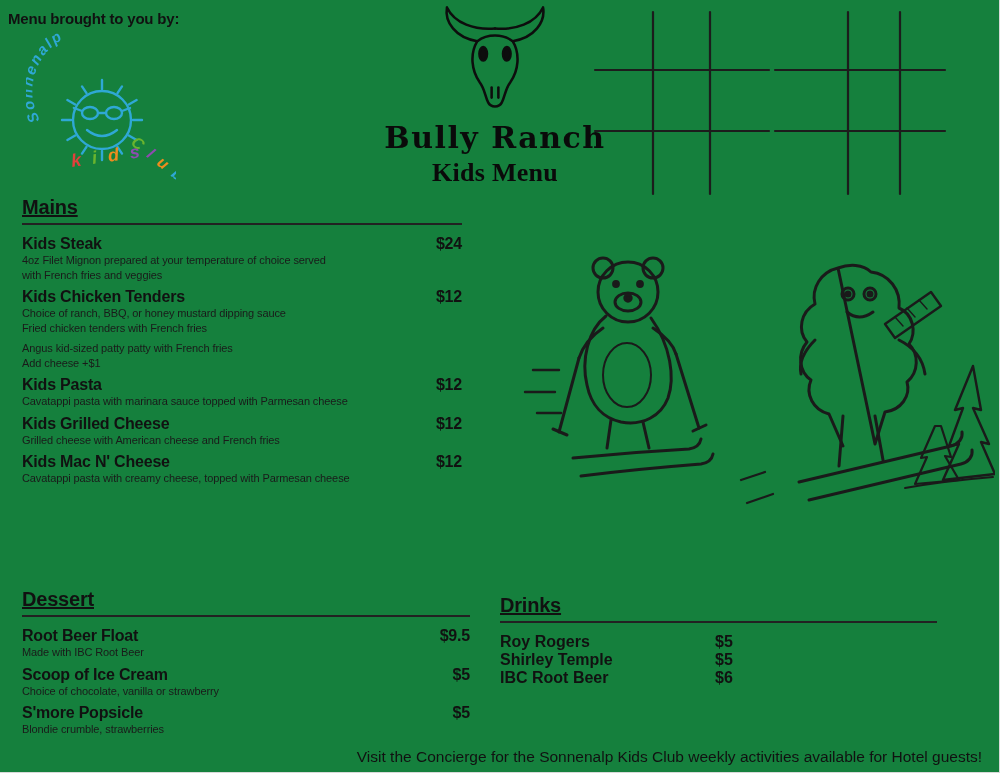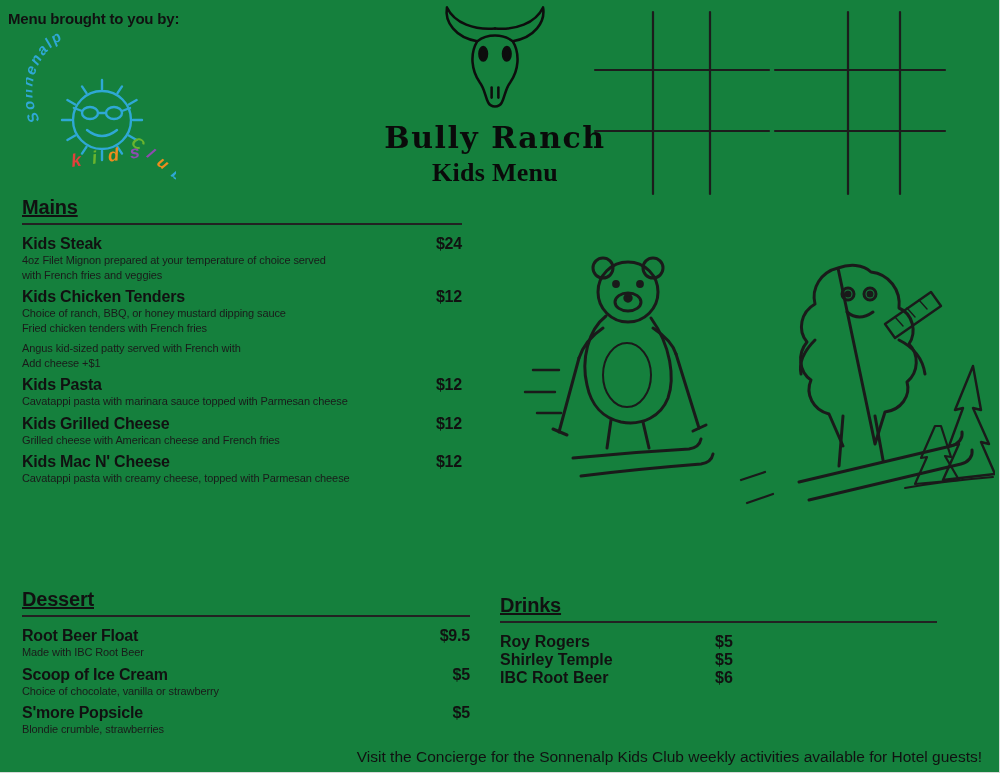--- a/index.html
+++ b/index.html
@@ -138,21 +138,21 @@
     <div class="menu-item">
       <div class="item-head">
         <span>Kids Chicken Tenders</span>
         <span class="price">$12</span>
       </div>
       <div class="item-desc">Choice of ranch, BBQ, or honey mustard dipping sauce</div>
       <div class="item-desc">Fried chicken tenders with French fries</div>
     </div>
 
     <div class="menu-item">
-      <div class="item-desc">Angus kid-sized patty served with French with</div>
+      <div class="item-desc">Angus kid-sized patty patty with French fries</div>
       <div class="item-desc">Add cheese +$1</div>
     </div>
 
     <div class="menu-item">
       <div class="item-head">
         <span>Kids Pasta</span>
         <span class="price">$12</span>
       </div>
       <div class="item-desc">Cavatappi pasta with marinara sauce topped with Parmesan cheese</div>
     </div>

